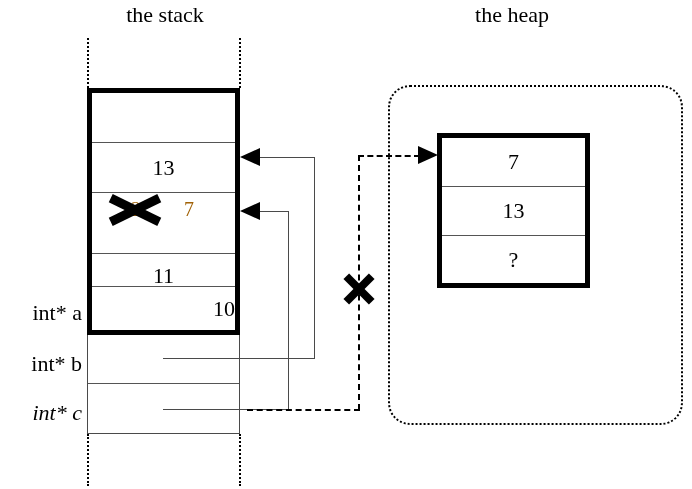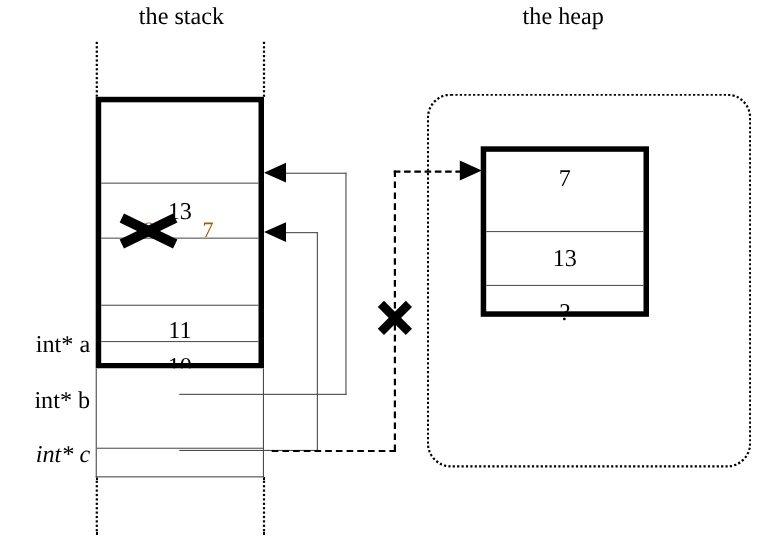--- a/index.html
+++ b/index.html
@@ -80,21 +80,21 @@
     position: absolute;
     left: 0;
     width: 100%;
     box-sizing: border-box;
     display: flex;
     align-items: center;
     justify-content: center;
     font-size: 22px;
     color: #000;
   }
-  .cell.div-top { border-top: 1.6px solid #555; margin-top: 24px; }
+  .cell.div-top { border-top: 1.6px solid #555; }
 
   
   .side-label {
     position: absolute;
     right: 0;
     font-size: 22px;
     color: #000;
     text-align: right;
     white-space: nowrap;
   }
@@ -175,21 +175,21 @@
   <div class="heap-region"></div>
 
   <div class="stack-frame-bold">
     <div class="cell div-top" style="top:49px; height:50px;">
       <span>13</span>
     </div>
     <div class="cell div-top" style="top:99px; height:49px;"></div>
     <div class="cell div-top" style="top:160px; height:45px;">
       <span>11</span>
     </div>
-    <div class="cell div-top" style="top:193px; height:44px;">
+    <div class="cell div-top" style="top:193px; height:44px;justify-content:flex-end;">
       <span>10</span>
     </div>
   </div>
 
   <div class="struck-val" style="left:121px; top:198px;">12</div>
   <div class="xmark big" style="left:108px; top:195px; width:54px; height:30px;">
     <span class="a"></span>
       <span class="b"></span>
   </div>
 

